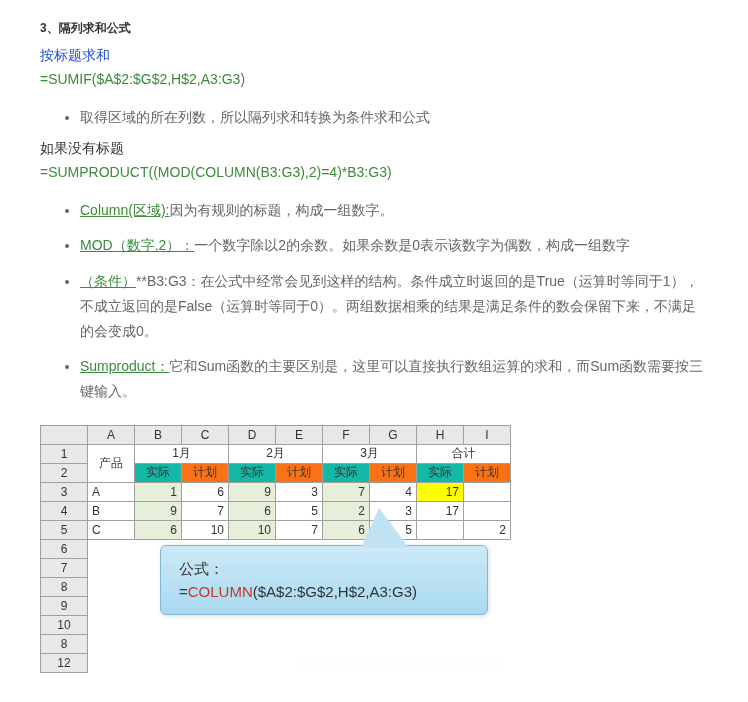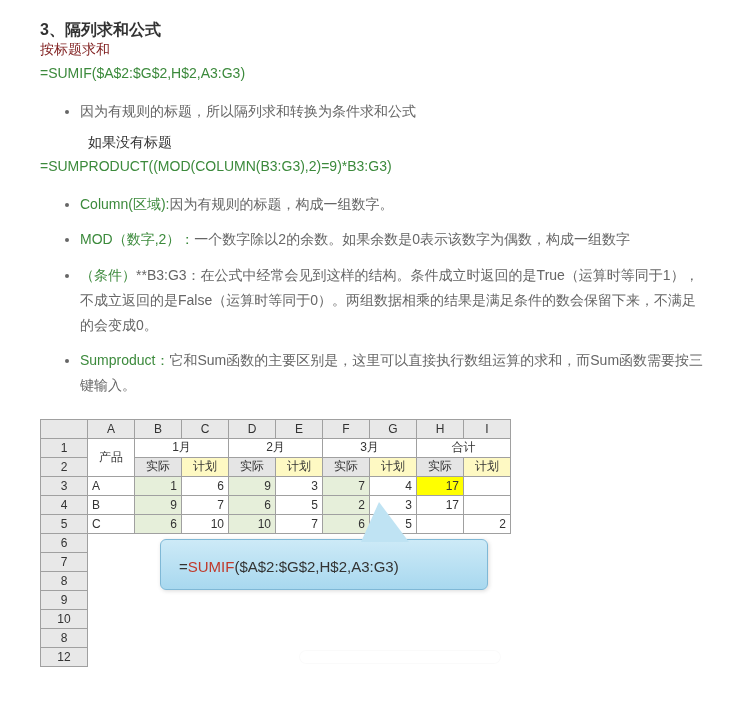--- a/index.html
+++ b/index.html
@@ -7,49 +7,50 @@
     margin: 0;
     padding: 20px 40px;
     font-size: 14px;
     color: #333;
     background: #fff;
     width: 748px;
     box-sizing: border-box;
   }
   .section-title {
     font-weight: bold;
-    font-size: 16px;
+    font-size: 12px;
+    margin-bottom: 10px;
   }
   .subtitle {
     margin-bottom: 6px;
-    color: #7f1d1d;
+    color: #1d4ed8;
   }
   .formula {
     color: #3c8a3c;
     margin-bottom: 18px;
     font-size: 14px;
   }
   ul.bullets {
     list-style: disc;
     padding-left: 40px;
     margin: 10px 0 10px 0;
   }
   ul.bullets li {
     margin-bottom: 10px;
     line-height: 1.8;
     color: #666;
   }
   .green-text {
     color: #3c8a3c;
+    text-decoration: underline;
   }
   .no-title {
     margin-top: 4px;
     margin-bottom: 6px;
     color: #333;
-    margin-left: 48px;
   }
   .sheet-wrap {
     margin-top: 20px;
     position: relative;
   }
   table.sheet {
     border-collapse: collapse;
     font-size: 12px;
     font-family: Arial, sans-serif;
   }
@@ -68,24 +69,24 @@
   }
   table.sheet .corner {
     background: #e8e8e8;
     min-width: 18px;
   }
   table.sheet .header-cell {
     background: #fff;
     font-weight: normal;
   }
   table.sheet .sub-sj {
-    background: #e5e5e5;
+    background: #14b8a6;
   }
   table.sheet .sub-jh {
-    background: #fef9c3;
+    background: #f97316;
   }
   table.sheet .data-sj {
     background: #e6efda;
     text-align: right;
   }
   table.sheet .data-jh {
     background: #fff;
     text-align: right;
   }
   table.sheet .hl {
@@ -142,25 +143,25 @@
   }
 </style>
 </head>
 <body>
 
 <div class="section-title">3、隔列求和公式</div>
 <div class="subtitle">按标题求和</div>
 <div class="formula">=SUMIF($A$2:$G$2,H$2,A3:G3)</div>
 
 <ul class="bullets">
-  <li>因为有规则的标题，所以隔列求和转换为条件求和公式</li>
+  <li>取得区域的所在列数，所以隔列求和转换为条件求和公式</li>
 </ul>
 
 <div class="no-title">如果没有标题</div>
-<div class="formula">=SUMPRODUCT((MOD(COLUMN(B3:G3),2)=9)*B3:G3)</div>
+<div class="formula">=SUMPRODUCT((MOD(COLUMN(B3:G3),2)=4)*B3:G3)</div>
 
 <ul class="bullets">
   <li>
     <span class="green-text">Column(区域):</span><span>因为有规则的标题，构成一组数字。</span>
   </li>
   <li>
     <span class="green-text">MOD（数字,2）：</span><span>一个数字除以2的余数。如果余数是0表示该数字为偶数，构成一组数字</span>
   </li>
   <li>
     <span class="green-text">（条件）</span><span>**B3:G3：</span><span>在公式中经常会见到这样的结构。条件成立时返回的是True（运算时等同于1），不成立返回的是False（运算时等同于0）。两组数据相乘的结果是满足条件的数会保留下来，不满足的会变成0。</span>
@@ -267,19 +268,20 @@
     <tr>
           <td class="rowhdr">12</td>
           <td class="empty-cell" colspan="9" style="border:none"></td>
         </tr>
   </tbody>
     </table>
 
   <div class="callout-wrap">
     <div class="callout">
       <div class="pointer"></div>
+      <div>公式：</div>
       <div class="formula-line">
-        <span>=</span><span class="fn">SUMIF</span><span>($A$2:$G$2,H$2,A3:G3)</span>
+        <span>=</span><span class="fn">COLUMN</span><span>($A$2:$G$2,H$2,A3:G3)</span>
       </div>
     </div>
   </div>
   <div class="scribble"></div>
 </div>
 
 </body></html>

